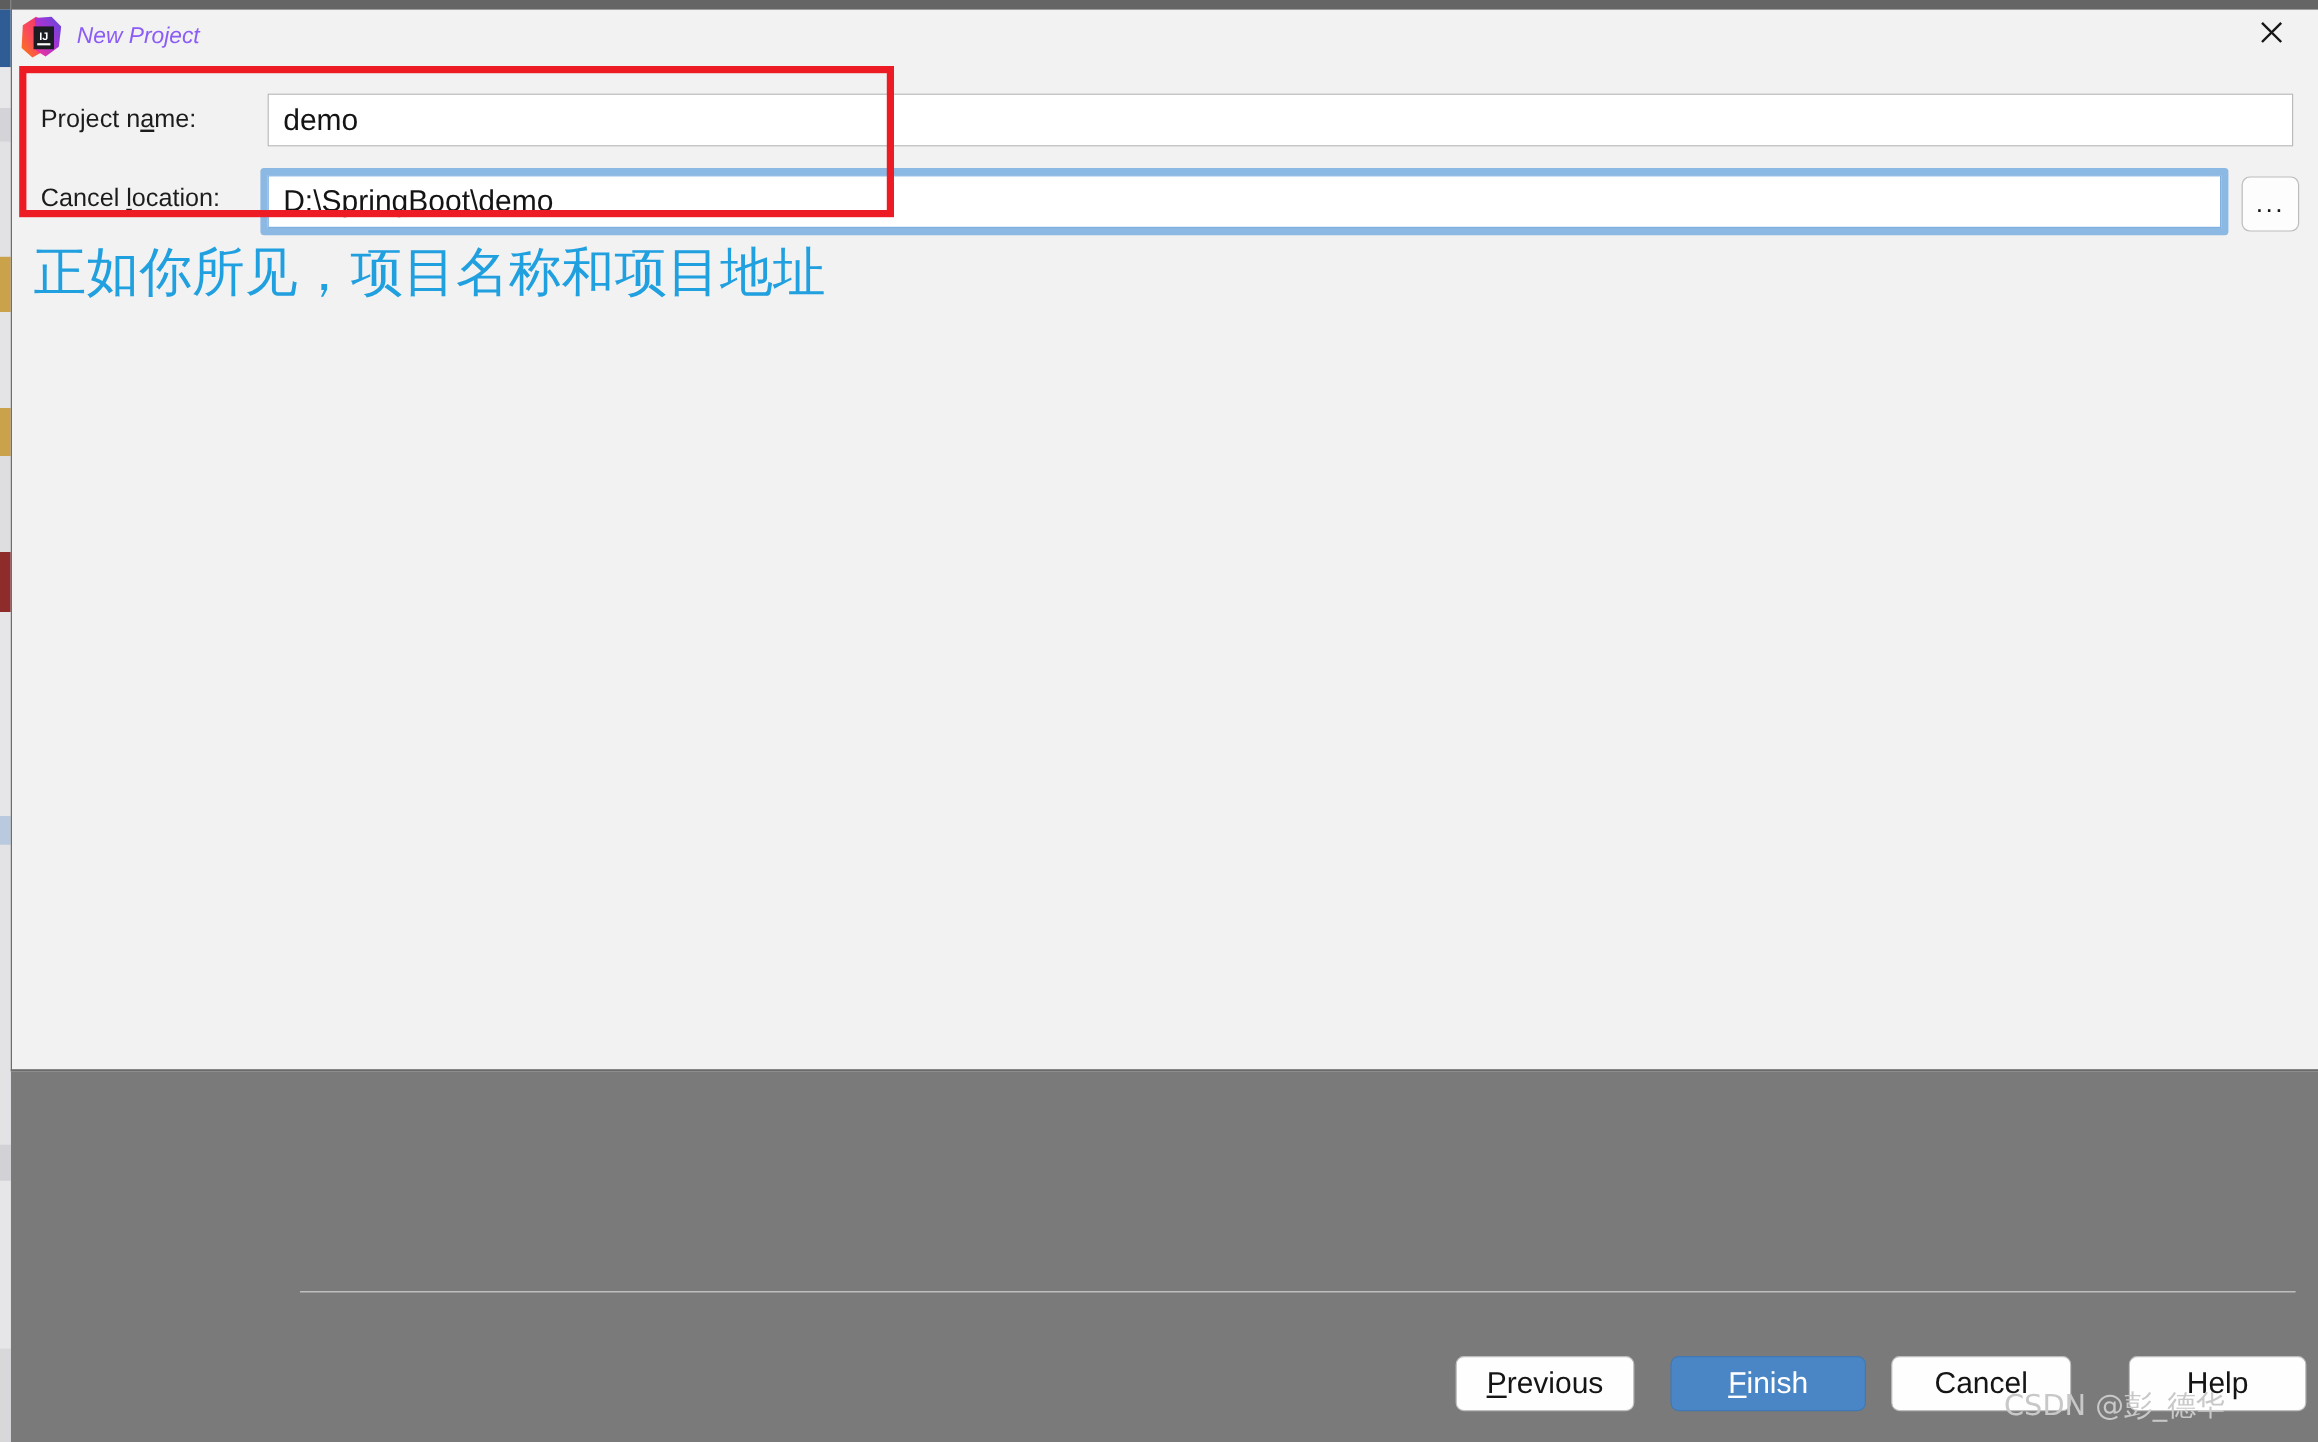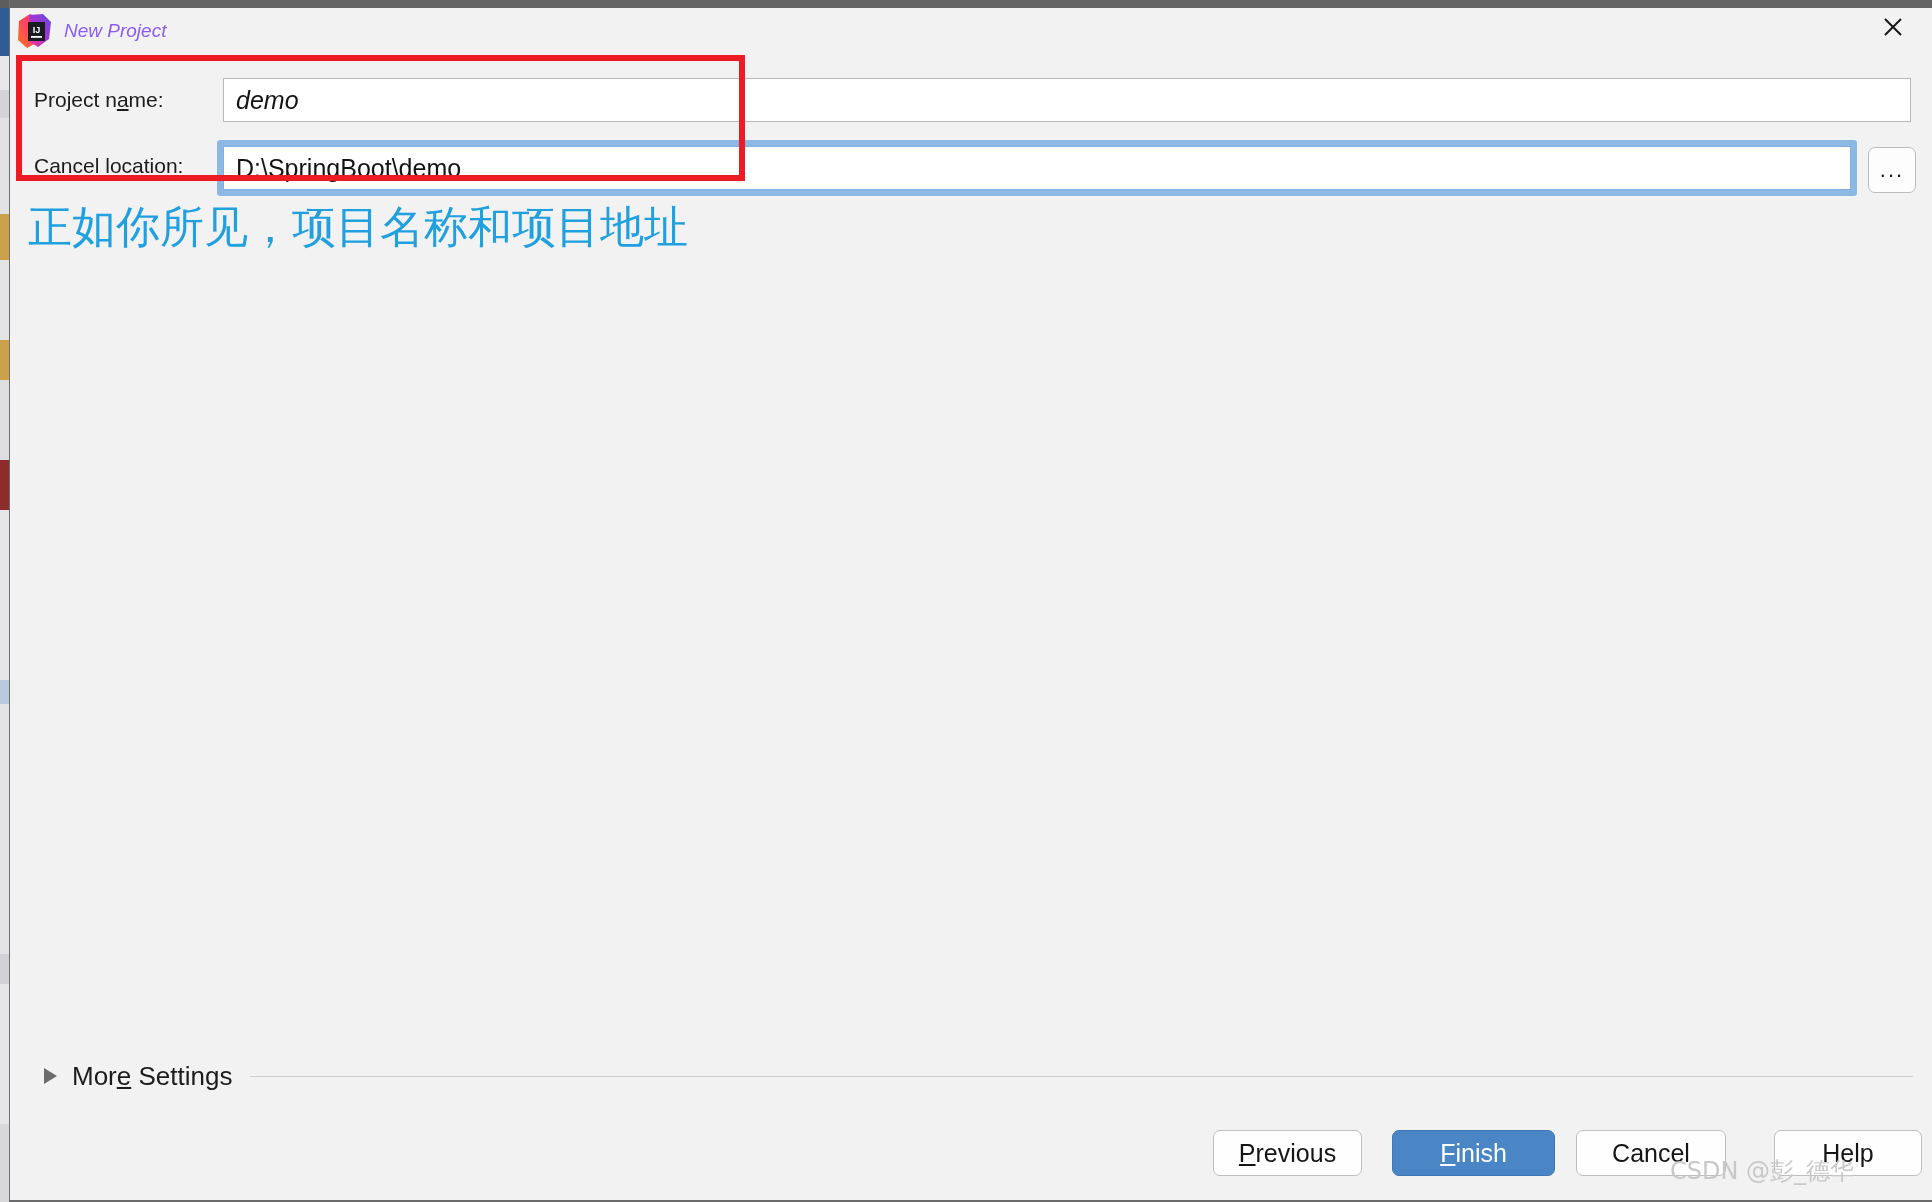--- a/index.html
+++ b/index.html
@@ -31,21 +31,21 @@
     left: 0;
     width: 9px;
   }
 
   
   .dialog {
     position: absolute;
     left: 9px;
     top: 0;
     width: 1923px;
-    height: 1202px;
+    height: 893px;
     background: #f2f2f2;
     border-left: 1px solid #6e6e6e;
     border-bottom: 2px solid #6b6b6b;
     box-sizing: border-box;
   }
   .topbar {
     position: absolute;
     left: 0; top: 0;
     width: 100%;
     height: 8px;
@@ -120,21 +120,20 @@
     font-size: 25px;
     color: #141414;
     display: flex;
     align-items: center;
     padding-left: 12px;
     white-space: nowrap;
     overflow: hidden;
   }
   .txtfield.plain {
     border: 1px solid #b9b9b9;
-    font-style: italic;
   }
   .focus-ring {
     position: absolute;
     background: #8cb8e4;
     border-radius: 3px;
     box-sizing: border-box;
     padding: 6px;
   }
   .focus-ring .txtfield {
     position: relative;
@@ -318,24 +317,20 @@
       <div class="browse-btn" style="left:1858px; top:93px; width:48px; height:46px;">
         <span>...</span>
       </div>
 
     </div>
 
     <div class="red-box" style="left:6px; top:55px; width:729px; height:126px;"></div>
 
     <div class="zh-note" style="left:18px; top:198px;text-align:right;">正如你所见，项目名称和项目地址</div>
 
-    <div class="more-settings" style="top:1056px; width:100%;">
-      <span class="tri"></span>
-      <span class="ms-label"><span>Mor</span><span class="mn">e</span><span> Settings</span></span>
-    </div>
     <div class="ms-rule" style="left:240px; top:1076px; width:1663px;"></div>
 
     <div class="btn normal" style="left:1203px; top:1130px; width:149px;">
         <span class="mn">P</span>
         <span>revious</span>
       </div>
 
     <div class="btn primary" style="left:1382px; top:1130px; width:163px; background:#4a86c5;">
         <span class="mn">F</span>
         <span>inish</span>

